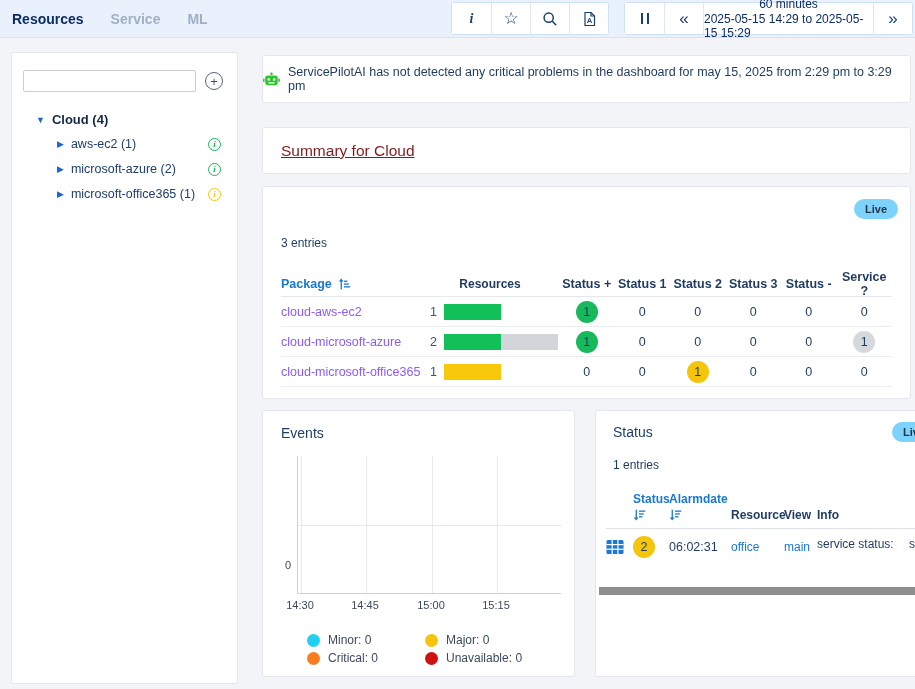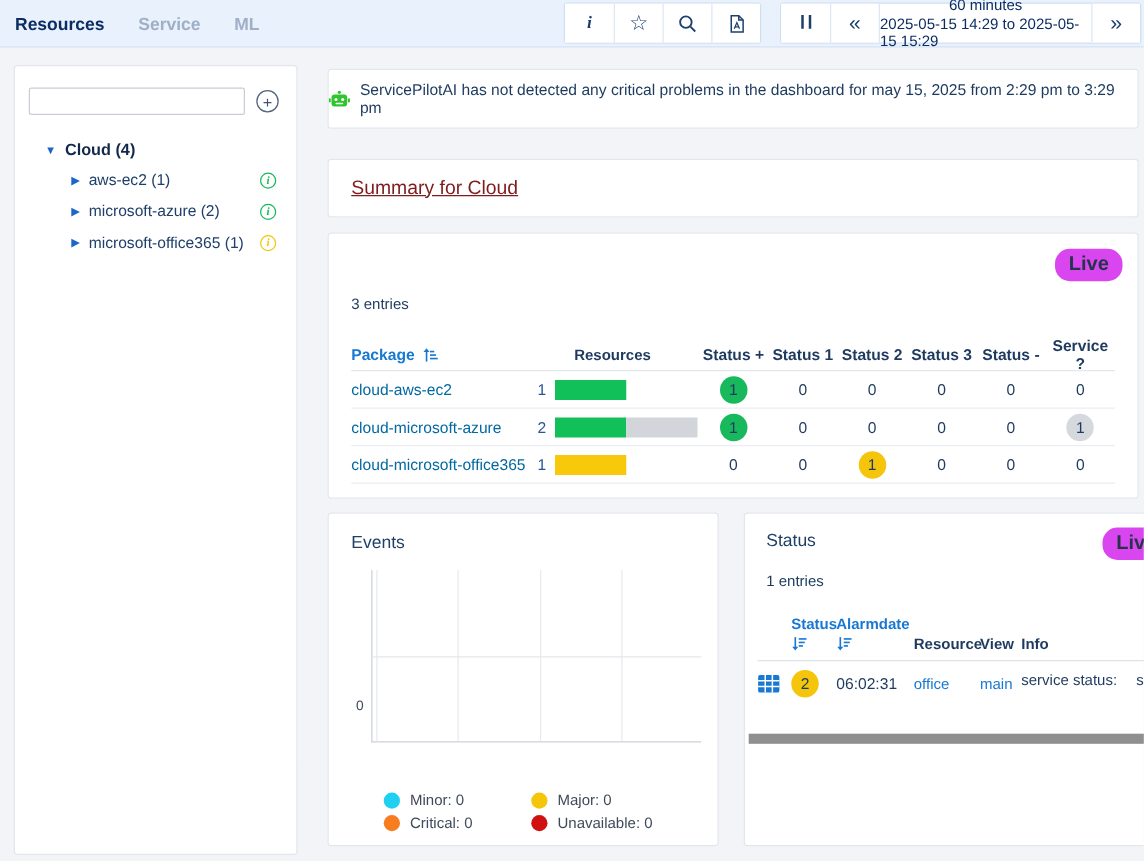--- a/index.html
+++ b/index.html
@@ -51,32 +51,32 @@
   
   .banner { left:262px; top:55px; width:649px; height:48px; display:flex; align-items:center; padding:0 0; gap:8px; }
   .banner-text { font-size:12.5px; color:#1c3a5e; }
 
   
   .summary-head { left:262px; top:127px; width:649px; height:47px; display:flex; align-items:center; padding:0 18px; }
   .panel-title { font-size:15.5px; color:#7f1d1d;text-decoration:underline; }
 
   
   .table-card { left:262px; top:186px; width:649px; height:213px; }
-  .live-pill { position:absolute; top:12px; right:12px; background:#d946ef; color:#25344a;
-    font-size:16px; font-weight:bold; padding:4px 11px; border-radius:12px; cursor:pointer;text-align:center; }
+  .live-pill { position:absolute; top:12px; right:12px; background:#7dd3fc; color:#25344a;
+    font-size:11px; font-weight:bold; padding:4px 11px; border-radius:12px; cursor:pointer;text-align:center; }
   .entries { position:absolute; top:49px; left:18px; font-size:12px; color:#1c3a5e; }
   .sum-table { position:absolute; top:84px; left:18px; right:18px; }
   .srow { display:flex; align-items:center; height:30px; border-bottom:1px solid #eaedf1; }
   .srow.head { height:26px; border-bottom:1px solid #e4e8ed; font-weight:bold; font-size:12px; color:#1e3a5f; }
   .col-pkg { width:140px; font-size:12.5px; }
   .head .col-pkg { display:flex; align-items:center; gap:6px; color:#1878d2; }
   .col-res { width:138px; display:flex; align-items:center; }
   .head .col-res { justify-content:center; }
   .col-st { flex:1; text-align:center; font-size:12.5px; display:flex; justify-content:center; align-items:center; }
-  .pkg-link { color:#0369a1; text-decoration:none; cursor:pointer; }
+  .pkg-link { color:#8b5cf6; text-decoration:none; cursor:pointer; }
   .res-count { width:16px; text-align:right; font-size:12.5px; color:#2a5597; margin-right:7px; }
   .bar { display:flex; height:16px; }
   .bar i { display:block; width:57px; height:16px; }
   .badge { width:22px; height:22px; border-radius:50%; display:flex; align-items:center; justify-content:center;
     font-size:12.5px; color:#1e3a5f; }
 
   
   .events-card { left:262px; top:410px; width:313px; height:267px; }
   .events-title { position:absolute; top:14px; left:18px; font-size:14px; color:#1f3f66; }
   .chart { position:absolute; left:34px; top:45px; width:264px; height:138px;
@@ -334,20 +334,26 @@
 <div class="card events-card">
   <span class="events-title">Events</span>
   <div class="chart">
     <span class="vgrid" style="left:3px;"></span>
     <span class="vgrid" style="left:68px;"></span>
     <span class="vgrid" style="left:134px;"></span>
     <span class="vgrid" style="left:199px;"></span>
     <span class="hgrid"></span>
   </div>
   <span class="ylab">0</span>
+  <div class="xlabs">
+    <span class="xlab" style="left:3px;">14:30</span>
+    <span class="xlab" style="left:68px;">14:45</span>
+    <span class="xlab" style="left:134px;">15:00</span>
+    <span class="xlab" style="left:199px;">15:15</span>
+  </div>
   <div class="legend">
     <div class="litem">
       <span class="ldot" style="background-color: rgb(31, 208, 242);"></span>
       <span>Minor: 0</span>
     </div>
     <div class="litem">
       <span class="ldot" style="background-color: rgb(244, 197, 10);"></span>
       <span>Major: 0</span>
     </div>
     <div class="litem">

